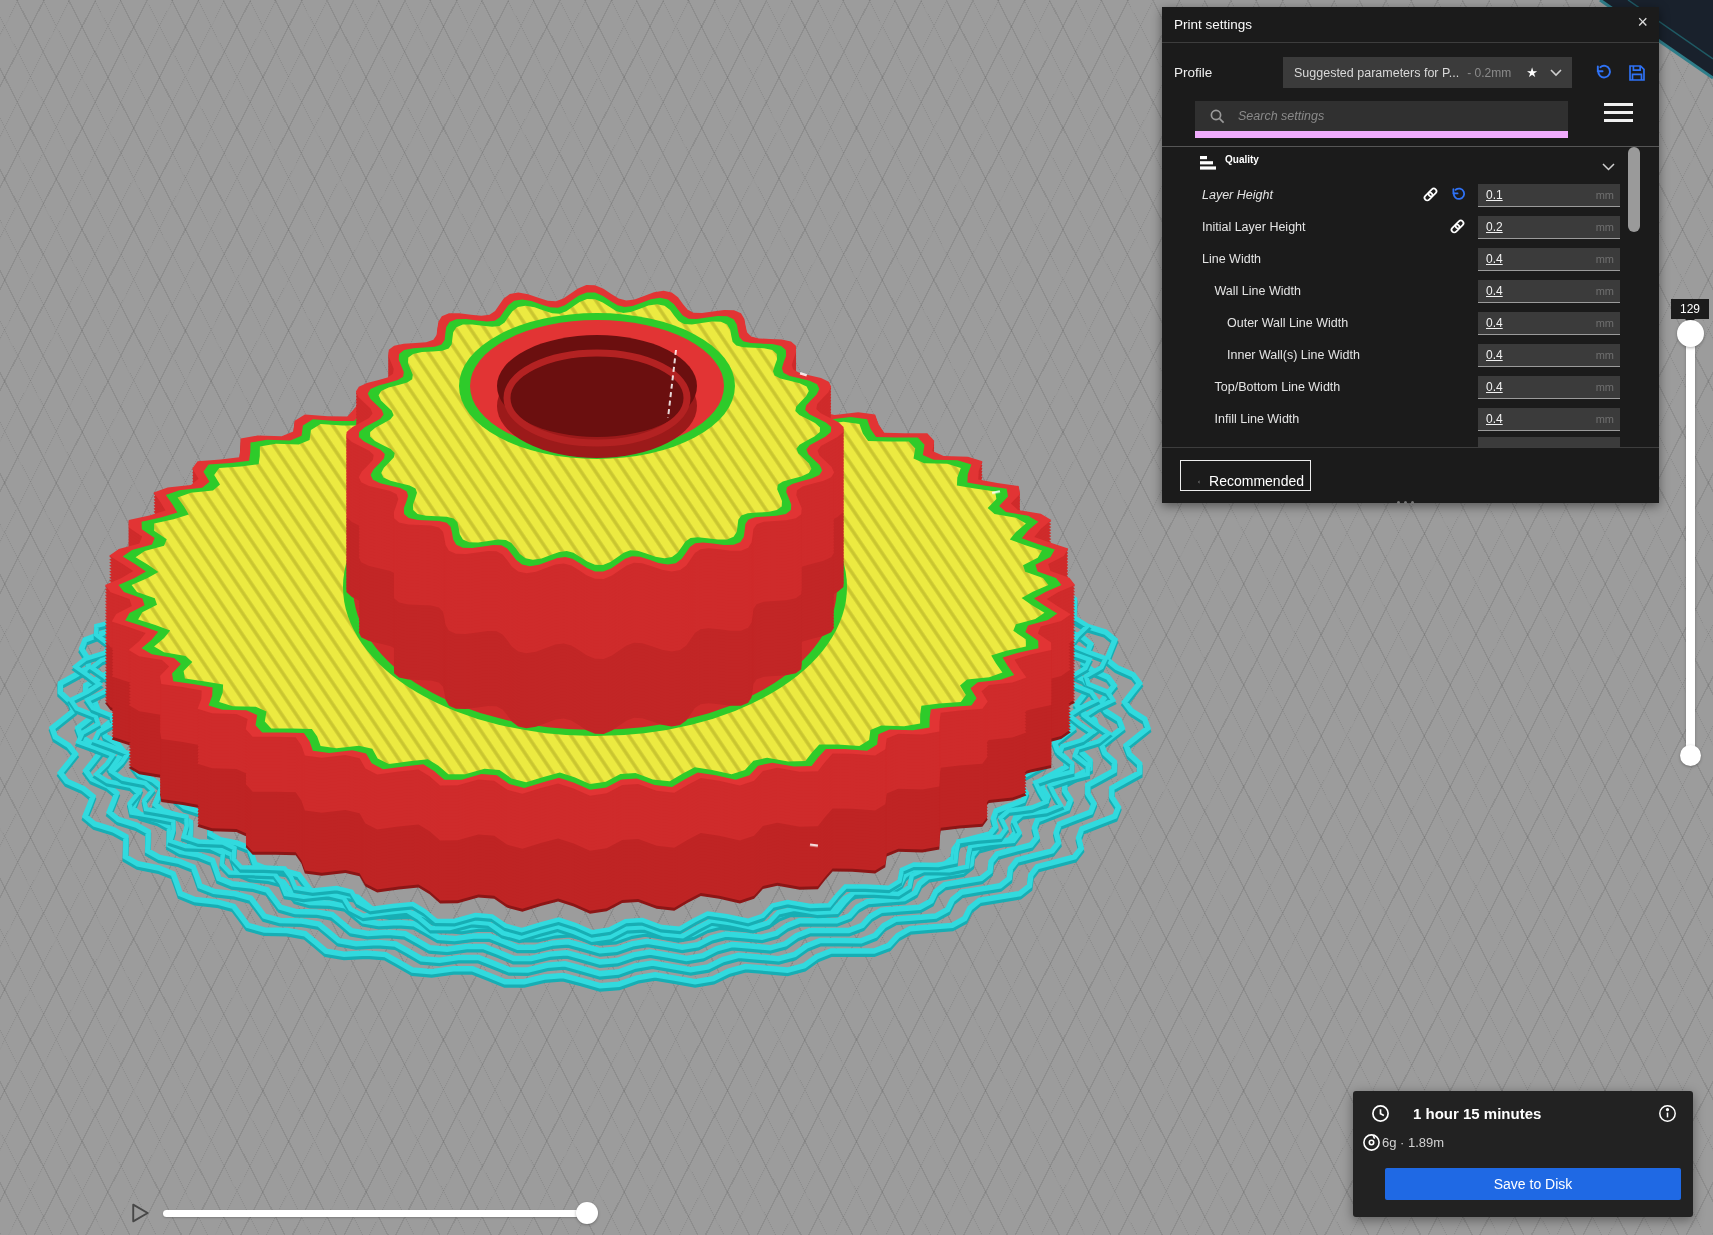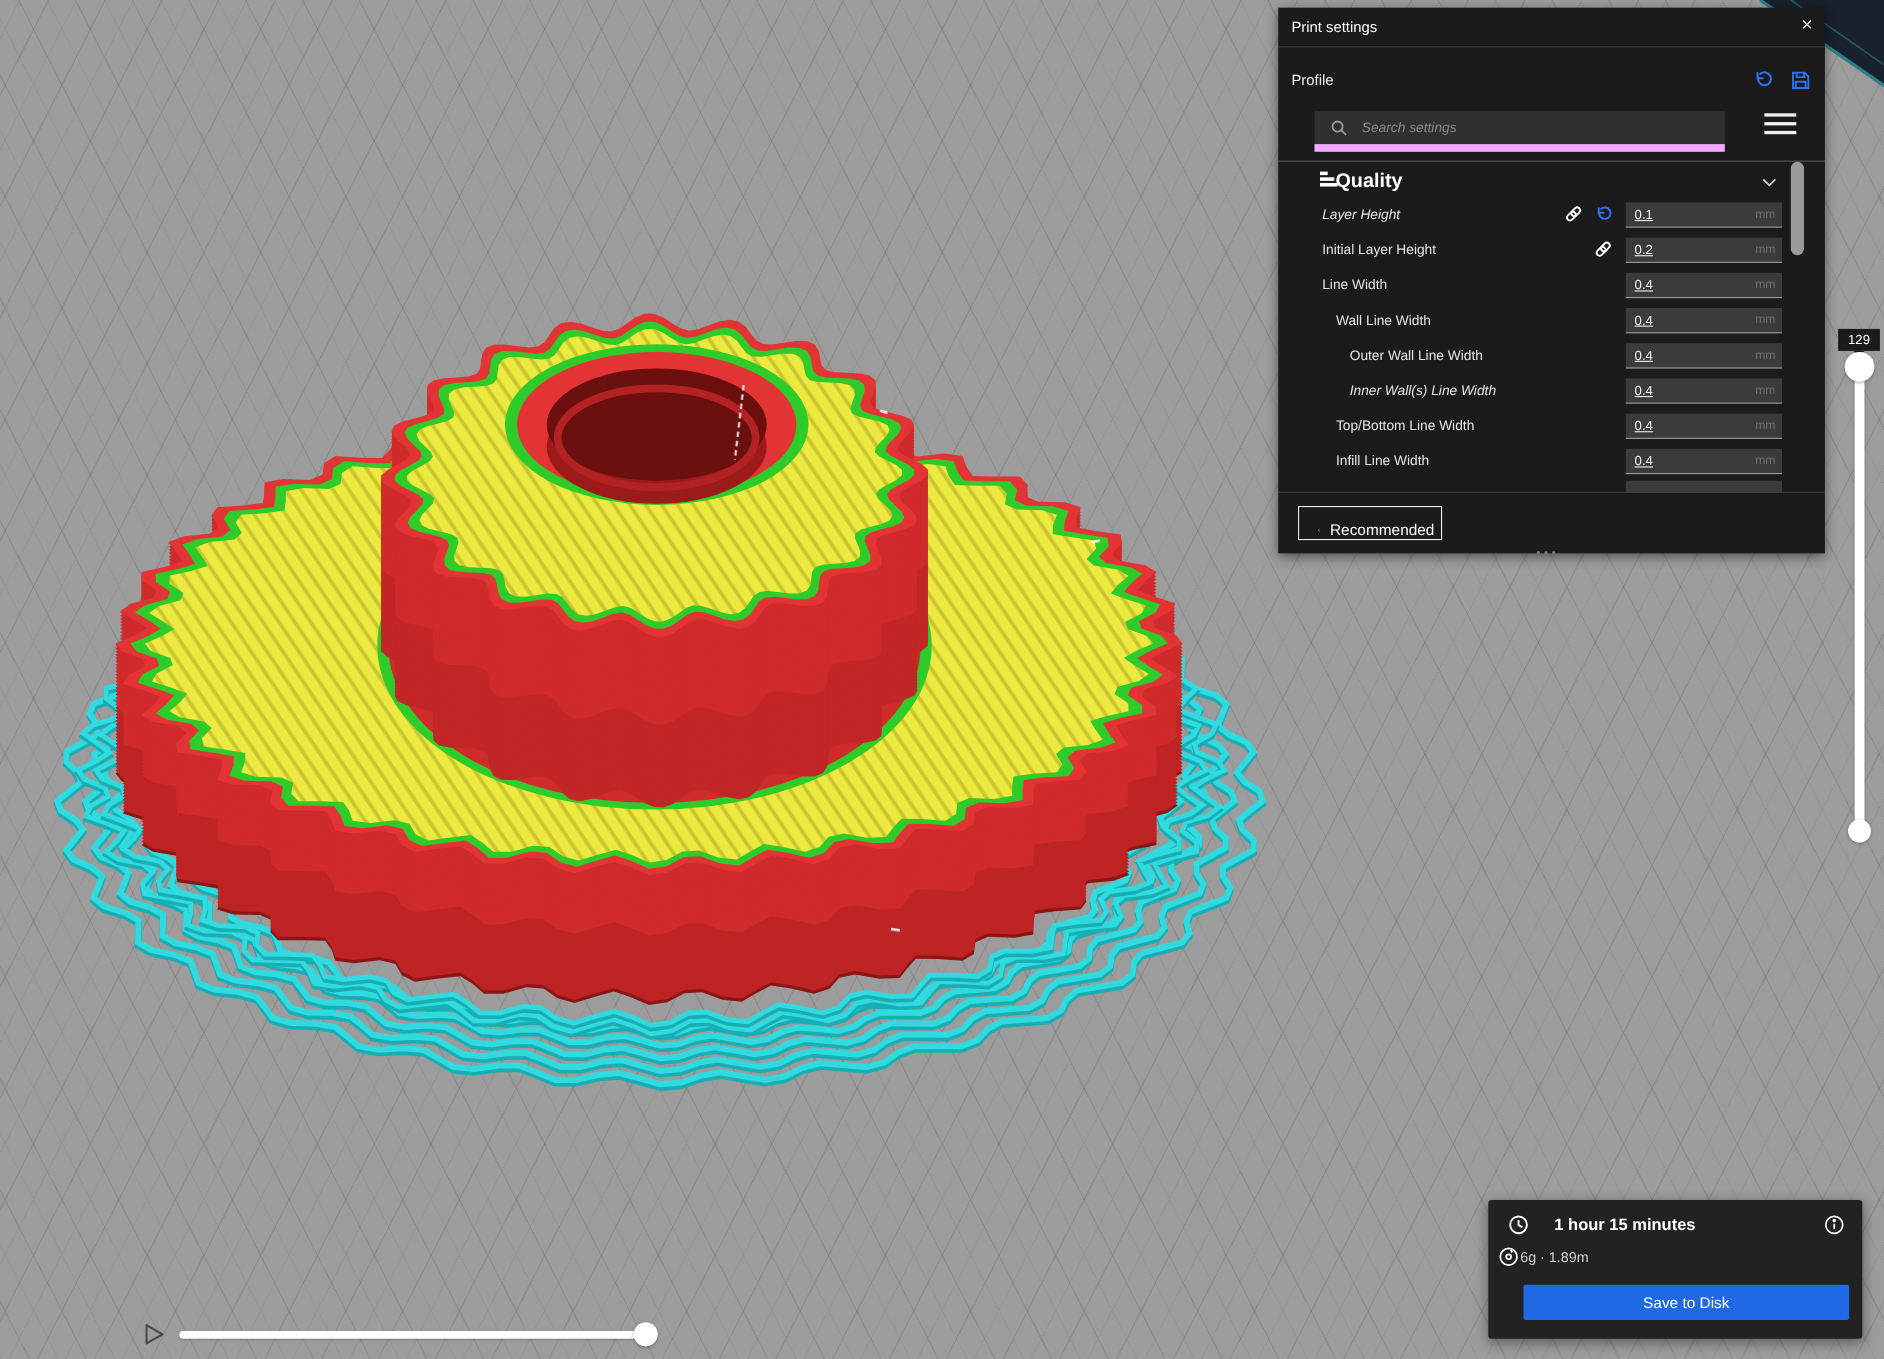--- a/index.html
+++ b/index.html
@@ -51,21 +51,21 @@
   }
   .searchbox input::placeholder{color:#8a8a8a;}
   .hamburger{position:absolute;left:442px;top:96px;width:29px;height:20px;cursor:pointer;}
   .hamburger div{width:29px;height:3px;background:#f0f0f0;margin-bottom:5px;}
 
   .sect-sep{position:absolute;left:0;top:139px;width:497px;height:1px;background:#565656;}
 
   .scrollarea{position:absolute;left:0;top:140px;width:497px;height:301px;overflow:hidden;}
   .sect-head{position:relative;height:32px;}
   .sect-head .sicon{position:absolute;left:38px;top:8px;}
-  .sect-head .stitle{position:absolute;left:52px;top:7px;font-weight:bold;font-size:18px;color:#fff;}
+  .sect-head .stitle{position:absolute;left:63px;top:7px;font-weight:bold;font-size:10px;color:#fff;}
   .sect-head .schev{position:absolute;left:440px;top:11px;}
 
   .set-row{position:relative;height:32px;}
   .set-label{position:absolute;top:0;line-height:32px;font-size:12.5px;color:#e4e4e4;white-space:nowrap;}
   .set-label.it{font-style:italic;}
   .row-icons{position:absolute;right:193px;top:7px;display:flex;gap:11px;align-items:center;}
   .row-icons span{display:flex;cursor:pointer;}
   .val-field{
     position:absolute;left:316px;top:5px;width:142px;height:22px;
     background:#3b3b3b;border-bottom:1px solid #9b9b9b;cursor:text;
@@ -266,20 +266,30 @@
       <rect x="810" y="844" width="8" height="2.4" fill="#fff" stroke="none" transform="rotate(8 814 845)"></rect>
     </g>
   </svg>
 
 <div class="panel">
   <div class="panel-title">Print settings</div>
   <div class="close-x">×</div>
   <div class="title-sep"></div>
 
   <div class="profile-label">Profile</div>
+  <div class="profile-dd">
+    <span class="val">Suggested parameters for P...</span>
+    <span class="sfx">- 0.2mm</span>
+    <span class="star">★</span>
+    <span class="chev">
+      <svg width="12" height="8" viewBox="0 0 12 8">
+          <polyline points="1,1 6,6 11,1" fill="none" stroke="#cfcfcf" stroke-width="1.6"></polyline>
+        </svg>
+    </span>
+  </div>
   <div class="icon-btn reset-btn">
     <svg width="18" height="18" viewBox="0 0 16 16" fill="none" stroke="#2f72f5" stroke-width="1.7" stroke-linecap="round">
       <path d="M3.4 2.2 v4.2 h4.2"></path>
         <path d="M3.8 6.2 a5.2 5.2 0 1 0 1.8 -3.4"></path>
     </svg>
   </div>
   <div class="icon-btn save-btn">
     <svg width="18" height="18" viewBox="0 0 16 16" fill="none" stroke="#2f72f5" stroke-width="1.5">
       <path d="M1.8 1.8 h9.4 l3 3 v9.4 h-12.4 z"></path>
         <path d="M4.8 1.8 v3.6 h6 v-3.6"></path>
@@ -376,21 +386,21 @@
           </div>
         </div>
         <div class="set-row">
           <span class="set-label" style="left: 65px;">Outer Wall Line Width</span>
           <div class="val-field">
             <span class="v">0.4</span>
             <span class="u">mm</span>
           </div>
         </div>
         <div class="set-row">
-          <span class="set-label" style="left: 65px; font-style: italic;">Inner Wall(s) Line Width</span>
+          <span class="set-label" style="left: 65px;">Inner Wall(s) Line Width</span>
           <div class="val-field">
             <span class="v">0.4</span>
             <span class="u">mm</span>
           </div>
         </div>
         <div class="set-row">
           <span class="set-label" style="left: 52.5px;">Top/Bottom Line Width</span>
           <div class="val-field">
             <span class="v">0.4</span>
             <span class="u">mm</span>

